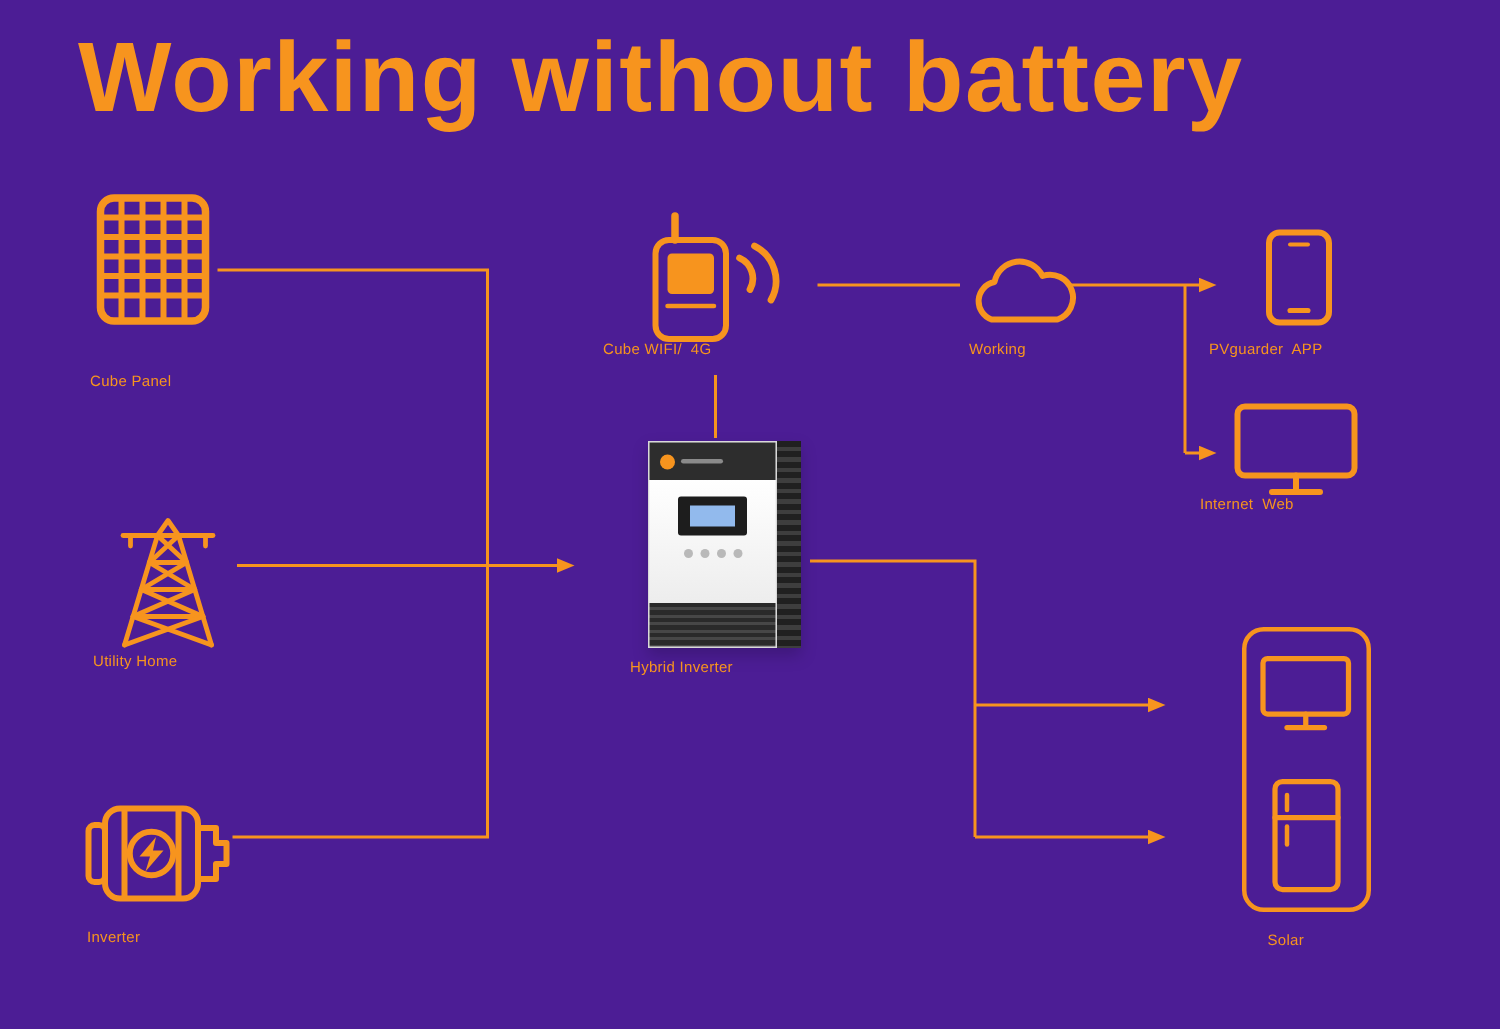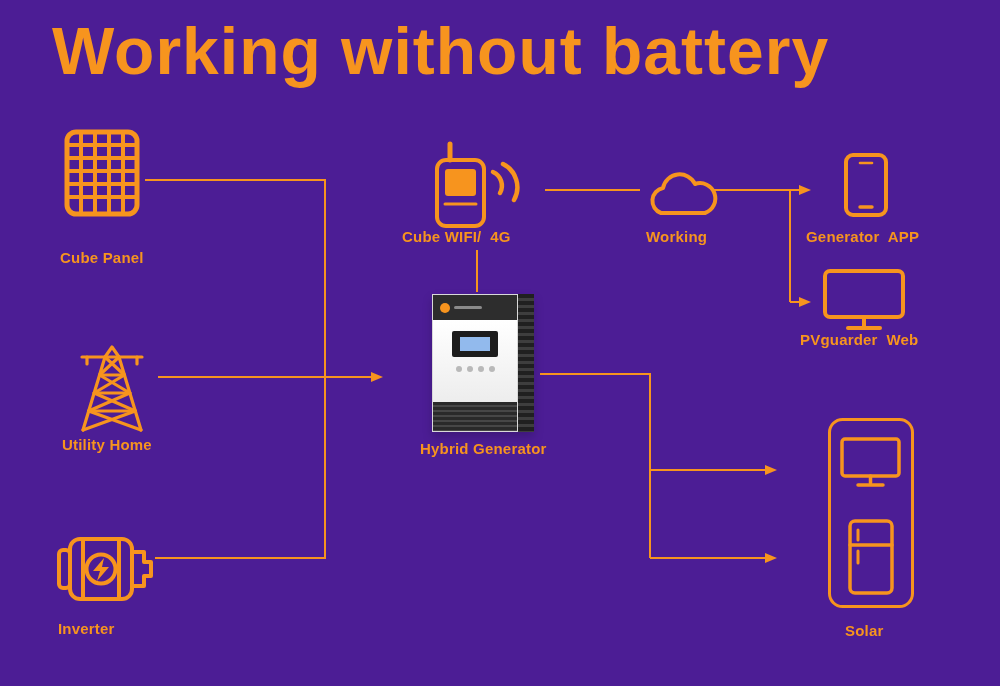--- a/index.html
+++ b/index.html
@@ -7,21 +7,21 @@
     position:relative;width:1000px;height:686px;background:#4c1d95;overflow:hidden;
     font-family:"Liberation Sans",sans-serif;
   }
   .title{
     position:absolute;left:52px;top:14px;width:900px;
     font-size:66px;font-weight:800;letter-spacing:1px;line-height:1.15;
     color:#F7941E;white-space:nowrap;
   }
   .node{position:absolute;}
   .lbl{
-    position:absolute;color:#F7941E;font-size:15px;font-weight:700;
+    position:absolute;color:#F7941E;font-size:10px;font-weight:400;
     letter-spacing:.2px;white-space:pre;
   }
   .icon svg{display:block;}
   
   .inverter{
     position:absolute;left:432px;top:294px;width:102px;height:138px;display:flex;
     filter:drop-shadow(0 5px 5px rgba(0,0,0,.18));
   }
   .inv-main{flex:1;background:#f5f5f5;border:1px solid #d9d9d9;display:flex;flex-direction:column;}
   .inv-top{height:25px;background:#2d2d2d;display:flex;align-items:center;gap:4px;padding:0 7px;}
@@ -151,39 +151,39 @@
             <i></i>
             <i></i>
             <i></i>
             <i></i>
           </div>
       </div>
       <div class="inv-bottom"></div>
     </div>
     <div class="inv-side"></div>
   </div>
-  <div class="lbl" style="left:420px;top:440px">Hybrid Generator</div>
+  <div class="lbl" style="left:420px;top:440px">Hybrid Inverter</div>
 
   <div class="node icon" style="left:843px;top:152px">
     <svg width="46" height="66" viewBox="0 0 46 66" stroke="#F7941E" fill="none" stroke-linecap="round" stroke-linejoin="round">
       <rect x="3" y="3" width="40" height="60" rx="7" stroke-width="4"></rect>
       <path d="M17,11 H29" stroke-width="2.6"></path>
       <path d="M17,55 H29" stroke-width="3.4"></path>
     </svg>
   </div>
-  <div class="lbl" style="left:806px;top:228px">Generator  APP</div>
+  <div class="lbl" style="left:806px;top:228px">PVguarder  APP</div>
 
   <div class="node icon" style="left:822px;top:268px">
     <svg width="84" height="66" viewBox="0 0 84 66" stroke="#F7941E" fill="none" stroke-linecap="round" stroke-linejoin="round" stroke-width="4">
       <rect x="3" y="3" width="78" height="46" rx="5"></rect>
       <path d="M42,49 V58"></path>
       <path d="M26,60 H58"></path>
     </svg>
   </div>
-  <div class="lbl" style="left:800px;top:331px">PVguarder  Web</div>
+  <div class="lbl" style="left:800px;top:331px">Internet  Web</div>
 
   <div class="node icon" style="left:827px;top:417px">
     <svg width="88" height="192" viewBox="0 0 88 192" stroke="#F7941E" fill="none" stroke-linecap="round" stroke-linejoin="round">
       <rect x="2.5" y="2.5" width="83" height="187" rx="13" stroke-width="3"></rect>
       <g stroke-width="3.5">
         <rect x="15" y="22" width="57" height="37" rx="3"></rect>
         <path d="M43.5,59 V66"></path>
         <path d="M31,68 H56"></path>
         <rect x="23" y="104" width="42" height="72" rx="5"></rect>
         <path d="M23,128 H65"></path>

